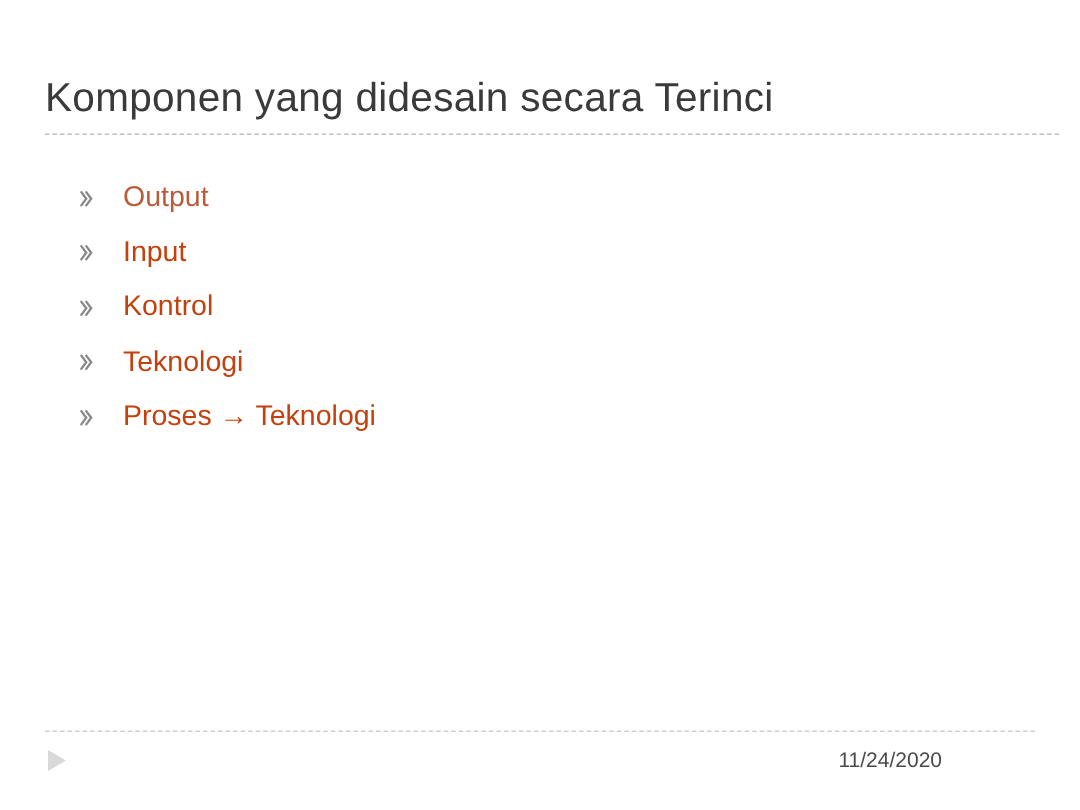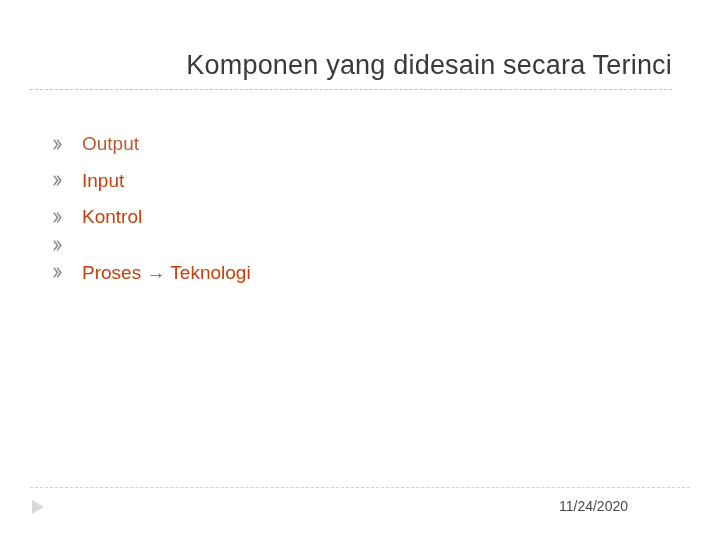--- a/index.html
+++ b/index.html
@@ -7,37 +7,36 @@
   body {
     background: #ffffff;
     font-family: Arial, Helvetica, sans-serif;
     position: relative;
     overflow: hidden;
   }
   .slide {
     width: 720px;
     height: 540px;
     position: relative;
-    padding: 50px 48px 0 30px;
-    text-align: right;
+    padding: 50px 14px 0 30px;
   }
   .title {
     font-size: 27px;
     font-weight: 400;
     color: #3a3a3a;
     letter-spacing: 0.2px;
     padding-bottom: 6px;
   }
   .title-rule {
     border: none;
     border-top: 1.5px dashed #bfbfbf;
     margin-top: 2px;
   }
   .content {
-    margin-top: 40px;
+    margin-top: 28px;
     padding-left: 22px;
   }
   .bullet-row {
     display: flex;
     align-items: center;
     margin-bottom: 8px;
     line-height: 1.5;
   }
   .bullet-icon {
     width: 16px;
@@ -111,20 +110,21 @@
       </span>
       <span class="bullet-text">Kontrol</span>
     </div>
 
     <div class="bullet-row">
       <span class="bullet-icon">
         <svg width="11" height="11" viewBox="0 0 10 10">
             <path d="M2 1 L5 5 L2 9 M5 1 L8 5 L5 9" stroke="#888" stroke-width="1.4" fill="none" stroke-linecap="round"></path>
           </svg>
       </span>
+      <span class="bullet-text">Teknologi</span>
     </div>
 
 
     <div class="bullet-row">
       <span class="bullet-icon">
         <svg width="11" height="11" viewBox="0 0 10 10">
             <path d="M2 1 L5 5 L2 9 M5 1 L8 5 L5 9" stroke="#888" stroke-width="1.4" fill="none" stroke-linecap="round"></path>
           </svg>
       </span>
       <span class="bullet-text">Proses → Teknologi</span>

